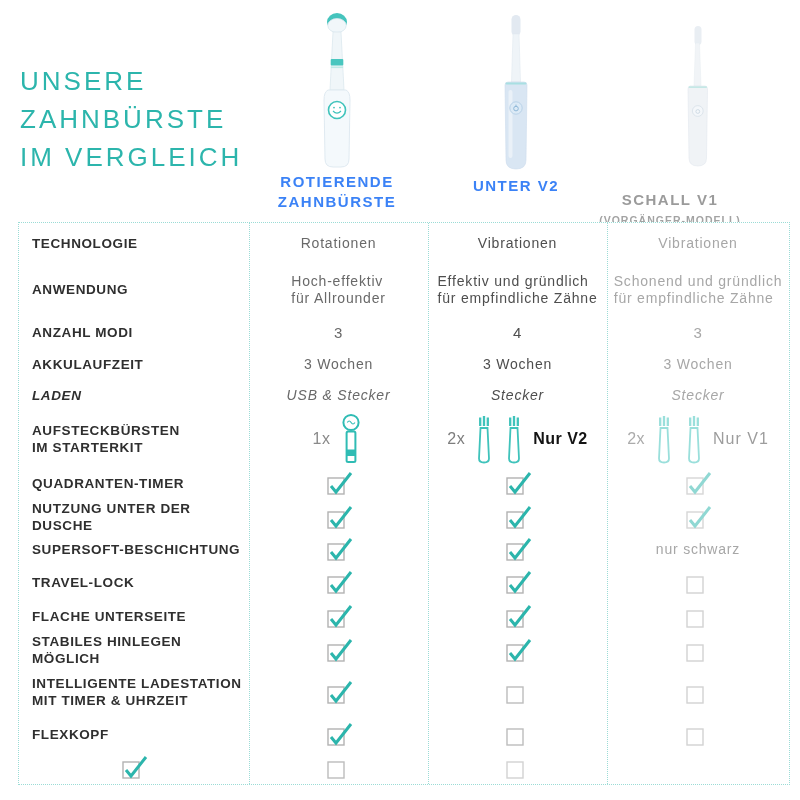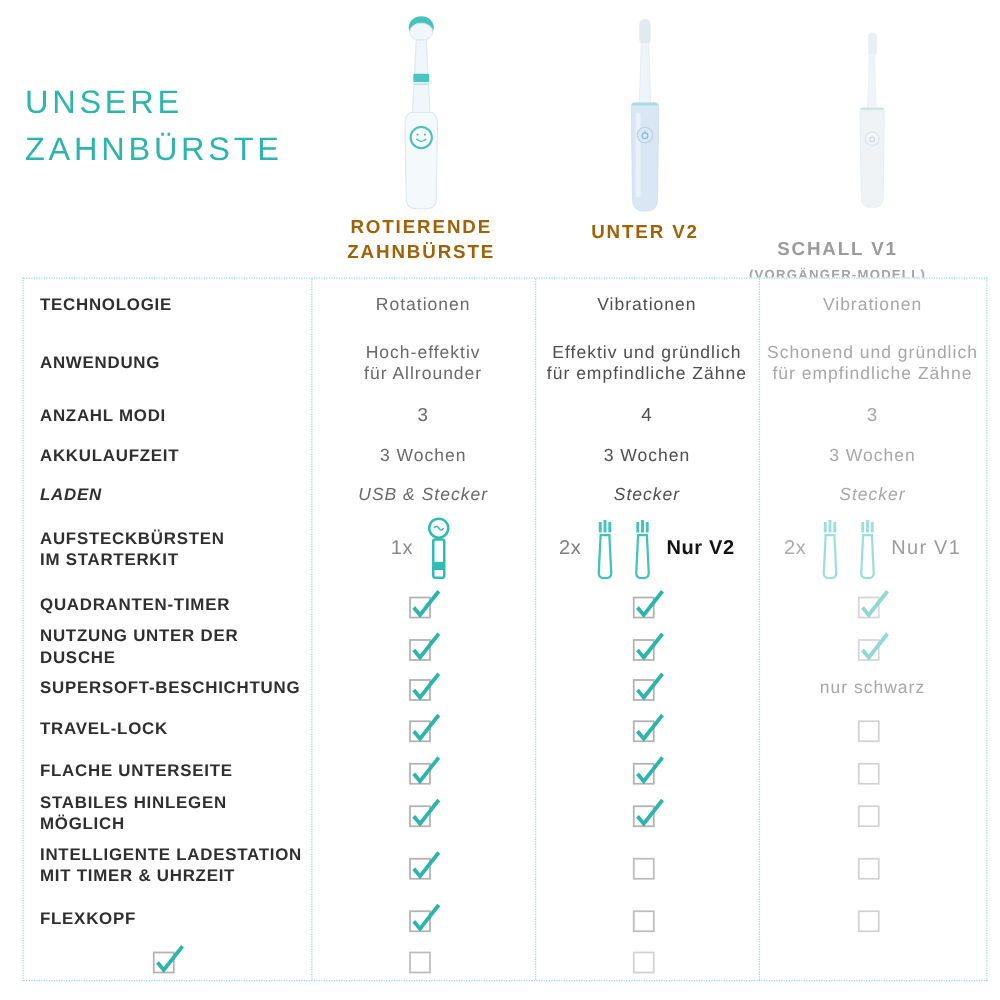--- a/index.html
+++ b/index.html
@@ -7,56 +7,57 @@
     width:800px;height:800px;background:#ffffff;position:relative;overflow:hidden;
     font-family:"Liberation Sans", sans-serif;
   }
   
   .title{
     position:absolute;left:20px;top:62px;color:#2cb5ac;
     font-size:26px;line-height:38px;letter-spacing:3px;font-weight:500;
   }
   .product-img{position:absolute;}
   .pname{
-    position:absolute;text-align:center;font-weight:bold;color:#a16207;
+    position:absolute;text-align:center;font-weight:bold;color:#3b82f6;
     font-size:15px;line-height:20px;letter-spacing:1.5px;white-space:pre-line;
   }
   .pname.muted{color:#9b9b9b;}
   .pname .sub{display:block;font-size:10.5px;letter-spacing:1px;color:#a3a3a3;}
   
   .cmp-table{
     position:absolute;left:18px;top:222px;width:770px;
     border:1px dotted #9bdcd6;background:#fff;
   }
   .vline{position:absolute;top:0;bottom:0;width:0;border-left:1px dotted #9bdcd6;}
   .vl1{left:230px}.vl2{left:409px}.vl3{left:588px}
   .trow{display:grid;grid-template-columns:230px 179px 179px 182px;align-items:center;}
   .lbl{
     padding-left:13px;font-weight:bold;font-size:13.5px;letter-spacing:.6px;
     color:#2f2f2f;line-height:17px;white-space:pre-line;
   }
-  .cell{display:flex;align-items:center;justify-content:center;text-align:center;}
+  .cell{display:flex;align-items:center;justify-content:center;text-align:left;}
   .txt{font-size:14px;letter-spacing:.8px;line-height:17px;white-space:pre-line;}
   .colc1{color:#696969;}
   .colc2{color:#4e4e4e;}
   .colc3{color:#a7a7a7;}
   .fade{opacity:.52;display:inline-flex;align-items:center;}
   .brushcell{gap:8px;}
   .cnt{font-size:16px;letter-spacing:.5px;}
   .cnt.c1{color:#8a8a8a}.cnt.c2{color:#7d7d7d}.cnt.c3{color:#ababab}
   .note-bold{font-size:16px;font-weight:bold;color:#141414;letter-spacing:.5px;}
   .note-muted{font-size:16px;color:#9d9d9d;letter-spacing:1px;}
   svg{display:block;}
 </style>
 </head>
 <body>
 
 <div class="title">
   <div>UNSERE</div>
   <div>ZAHNBÜRSTE</div>
+  <div>IM VERGLEICH</div>
 </div>
 
 <div class="product-img" style="left:292px;top:8px;">
   <svg width="90" height="164" viewBox="0 0 90 164">
     <ellipse cx="45" cy="14" rx="10" ry="9" fill="#45c4bd"></ellipse>
     <ellipse cx="45" cy="17.5" rx="9.2" ry="7" fill="#f1f7fa"></ellipse>
     <ellipse cx="45" cy="17.5" rx="9.2" ry="7" fill="none" stroke="#d8e6ed" stroke-width="0.8"></ellipse>
     <path d="M41,24 L49,24 L52,82 L38,82 Z" fill="#f0f6f9" stroke="#dce8ef" stroke-width="0.8"></path>
     <rect x="38.7" y="51" width="12.6" height="6.5" rx="1" fill="#49c6bf"></rect>
     <rect x="38.9" y="58.5" width="12.2" height="1.6" fill="#bfe9e6"></rect>

